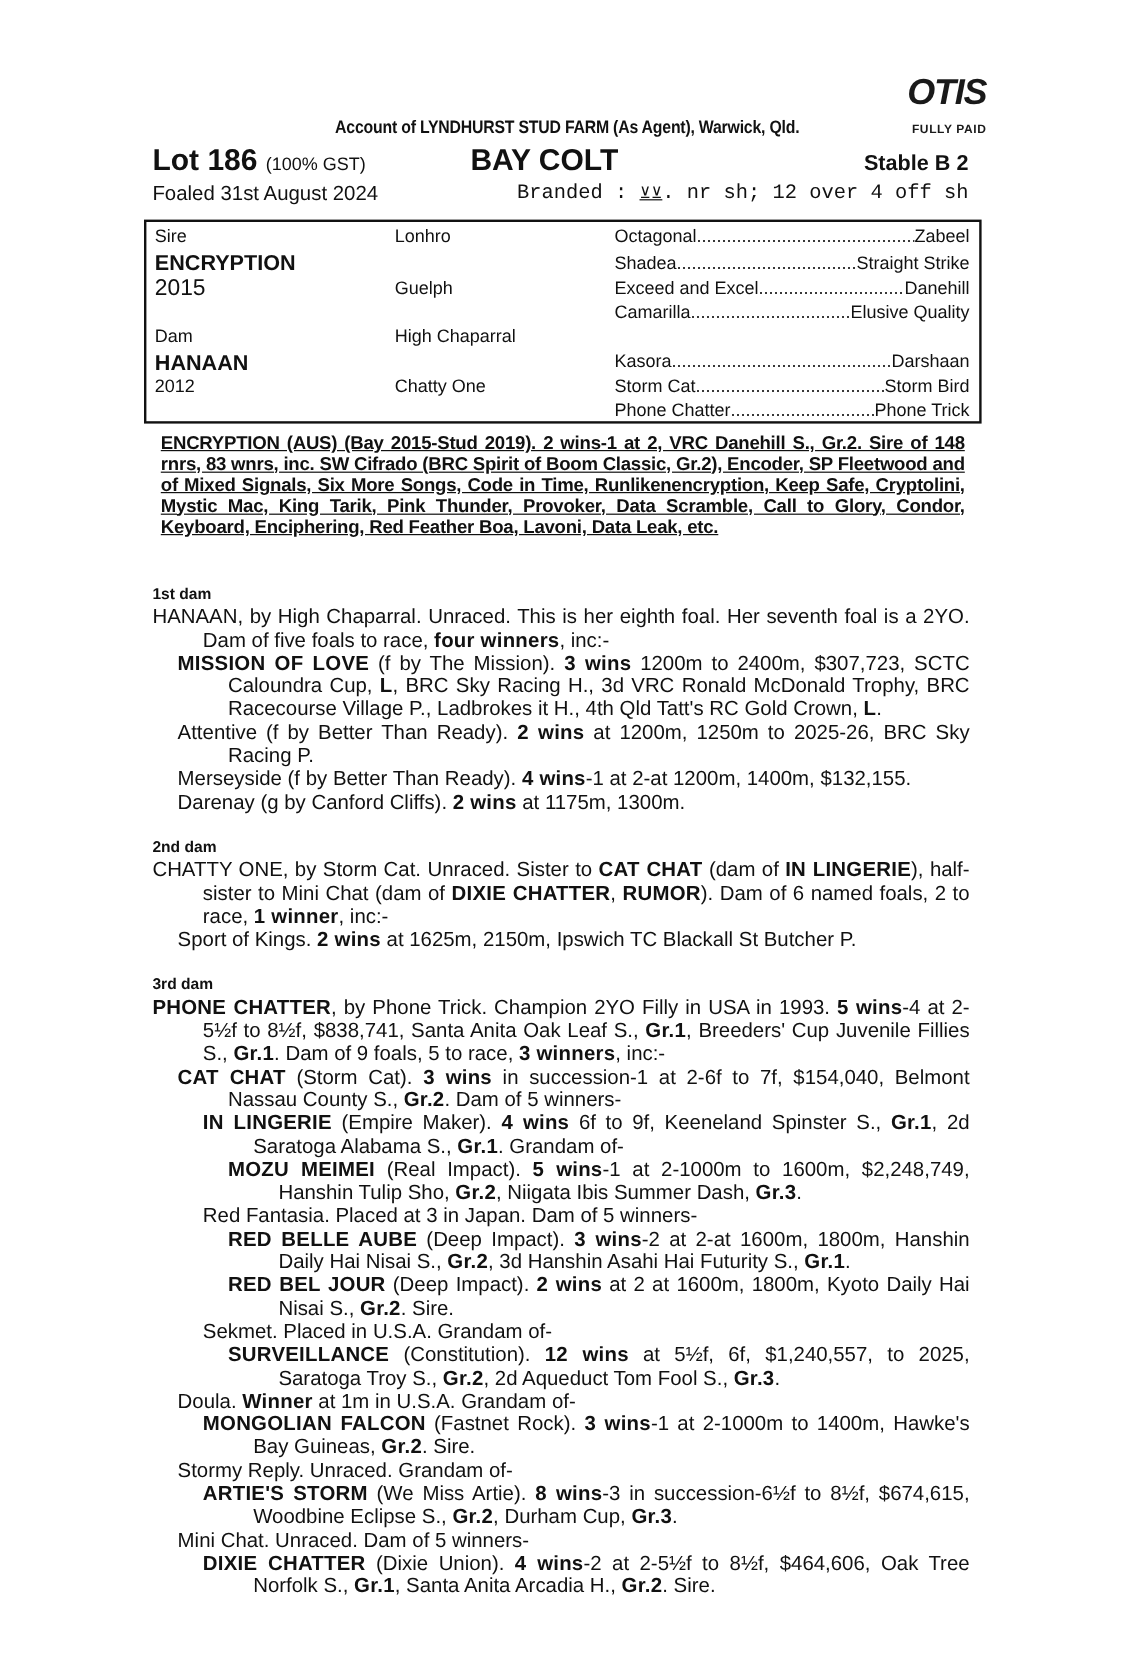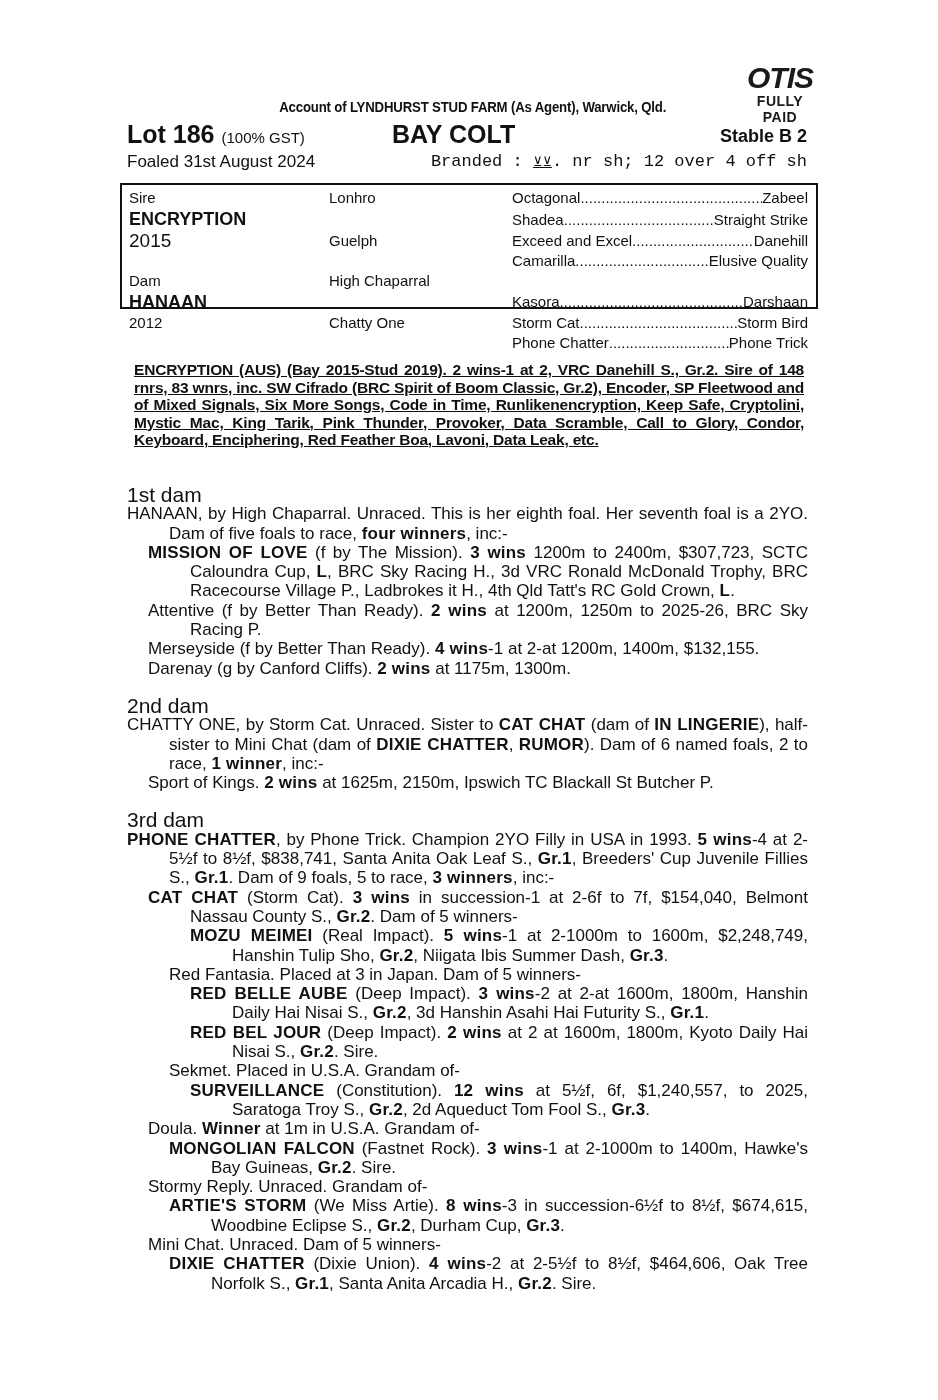--- a/index.html
+++ b/index.html
@@ -1,39 +1,39 @@
 <!DOCTYPE html>
 <html><head>
 <meta charset="utf-8">
 <style>
   html, body { margin: 0; padding: 0; background: #ffffff; }
   body { width: 938px; height: 1400px; position: relative; overflow: hidden; color: #111; font-family: "Liberation Sans", sans-serif; }
-  .logo { position: absolute; left: 738px; top: 64px; width: 84px; text-align: center; }
+  .logo { position: absolute; left: 738px; top: 64px; width: 84px; text-align: right; }
   .logo-word { font-family: "Liberation Sans", sans-serif; font-weight: 900; font-style: italic; font-size: 30px; line-height: 28px; letter-spacing: -1px; color: #1a1a1a; }
-  .logo-sub { font-family: "Liberation Sans", sans-serif; font-weight: bold; font-size: 14px; letter-spacing: 0.5px; color: #1a1a1a; margin-top: 1px; }
+  .logo-sub { font-family: "Liberation Sans", sans-serif; font-weight: bold; font-size: 10px; letter-spacing: 0.5px; color: #1a1a1a; margin-top: 11px; }
   .vendor { position: absolute; left: 120px; width: 714px; top: 98px; text-align: center; font-family: "Liberation Sans", sans-serif; font-weight: bold; font-size: 15px; letter-spacing: -0.2px; transform: scaleX(0.88); transform-origin: 45% 0; }
   .lotline { position: absolute; left: 127px; top: 120px; width: 680px; height: 30px; }
   .lot { position: absolute; left: 0; top: 0; font-family: "Liberation Sans", sans-serif; font-weight: bold; font-size: 25px; }
   .gst { font-weight: normal; font-size: 15px; }
   .sex { position: absolute; left: 265px; top: 0; font-weight: bold; font-size: 25px; }
   .stable { position: absolute; right: 0; top: 6px; font-weight: bold; font-size: 18px; }
   .foaled { position: absolute; left: 127px; top: 152px; font-size: 17px; }
   .brand { position: absolute; right: 131px; top: 152px; font-size: 17px; font-family: Liberation Mono, monospace; }
   .brand-sym { display: inline-block; font-size: 13px; text-decoration: underline; }
-  .ped { position: absolute; left: 120px; top: 183px; width: 698px; height: 126px; border: 2px solid #111; box-sizing: border-box; }
+  .ped { position: absolute; left: 120px; top: 183px; width: 698px; height: 170px; border: 2px solid #111; box-sizing: border-box; }
   .ped-row { position: absolute; height: 20px; line-height: 20px; white-space: nowrap; }
   .ped-big { font-weight: 900; font-size: 18px; text-align: right; }
   .dots { position: absolute; left: 390px; width: 296px; display: flex; font-size: 15px; }
   .dots .l { white-space: nowrap; }
   .dots .f { flex: 1; overflow: hidden; white-space: nowrap; }
   .dots .f::after { content: "............................................................................................................"; }
   .dots .r { white-space: nowrap; }
   .sire-note { position: absolute; left: 134px; top: 361px; width: 670px; font-family: "Liberation Sans", sans-serif; font-weight: 900; font-size: 15.5px; line-height: 17.5px; text-align: justify; letter-spacing: -0.2px; text-decoration: underline; }
   .body { position: absolute; left: 127px; top: 485px; width: 681px; font-size: 17px; line-height: 19.3px; }
-  .sec-h { font-weight: normal; font-size: 21px; margin-top: 18px; }
+  .sec-h { font-weight: bold; font-size: 13px; margin-top: 18px; }
   .sec-h:first-child { margin-top: 0; }
   .p { text-align: justify; }
   .i0 { padding-left: 42px; text-indent: -42px; }
   .i1 { padding-left: 63px; text-indent: -42px; }
   .i2 { padding-left: 84px; text-indent: -42px; }
   .i3 { padding-left: 105px; text-indent: -42px; }
   .b { font-weight: 700; letter-spacing: 0.2px; }
 </style>
 </head>
 <body>
@@ -120,20 +120,21 @@
 
   <div class="sec-h">2nd dam</div>
   <div class="p i0"><span>CHATTY ONE, by Storm Cat. Unraced. Sister to </span><span class="b">CAT CHAT</span><span> (dam of </span><span class="b">IN LINGERIE</span><span>), half-sister to Mini Chat (dam of </span><span class="b">DIXIE CHATTER</span><span>, </span><span class="b">RUMOR</span><span>). Dam of 6 named foals, 2 to race, </span><span class="b">1 winner</span><span>, inc:-</span></div>
   <div class="p i1"><span>Sport of Kings. </span><span class="b">2 wins</span><span> at 1625m, 2150m, Ipswich TC Blackall St Butcher P.</span></div>
 
   <div class="sec-h">3rd dam</div>
   <div class="p i0"><span class="b">PHONE CHATTER</span><span>, by Phone Trick. Champion 2YO Filly in USA in 1993. </span><span class="b">5 wins</span><span>-4 at 2-5½f to 8½f, $838,741, Santa Anita Oak Leaf S., </span><span class="b">Gr.1</span><span>, Breeders' Cup Juvenile Fillies S., </span><span class="b">Gr.1</span><span>. Dam of 9 foals, 5 to race, </span><span class="b">3 winners</span><span>, inc:-</span></div>
 
   <div class="p i1"><span class="b">CAT CHAT</span><span> (Storm Cat). </span><span class="b">3 wins</span><span> in succession-1 at 2-6f to 7f, $154,040, Belmont Nassau County S., </span><span class="b">Gr.2</span><span>. Dam of 5 winners-</span></div>
 
+  <div class="p i2"><span class="b">IN LINGERIE</span><span> (Empire Maker). </span><span class="b">4 wins</span><span> 6f to 9f, Keeneland Spinster S., </span><span class="b">Gr.1</span><span>, 2d Saratoga Alabama S., </span><span class="b">Gr.1</span><span>. Grandam of-</span></div>
 
   <div class="p i3"><span class="b">MOZU MEIMEI</span><span> (Real Impact). </span><span class="b">5 wins</span><span>-1 at 2-1000m to 1600m, $2,248,749, Hanshin Tulip Sho, </span><span class="b">Gr.2</span><span>, Niigata Ibis Summer Dash, </span><span class="b">Gr.3</span><span>.</span></div>
 
   <div class="p i2">Red Fantasia. Placed at 3 in Japan. Dam of 5 winners-</div>
 
   <div class="p i3"><span class="b">RED BELLE AUBE</span><span> (Deep Impact). </span><span class="b">3 wins</span><span>-2 at 2-at 1600m, 1800m, Hanshin Daily Hai Nisai S., </span><span class="b">Gr.2</span><span>, 3d Hanshin Asahi Hai Futurity S., </span><span class="b">Gr.1</span><span>.</span></div>
 
   <div class="p i3"><span class="b">RED BEL JOUR</span><span> (Deep Impact). </span><span class="b">2 wins</span><span> at 2 at 1600m, 1800m, Kyoto Daily Hai Nisai S., </span><span class="b">Gr.2</span><span>. Sire.</span></div>
 
   <div class="p i2">Sekmet. Placed in U.S.A. Grandam of-</div>

